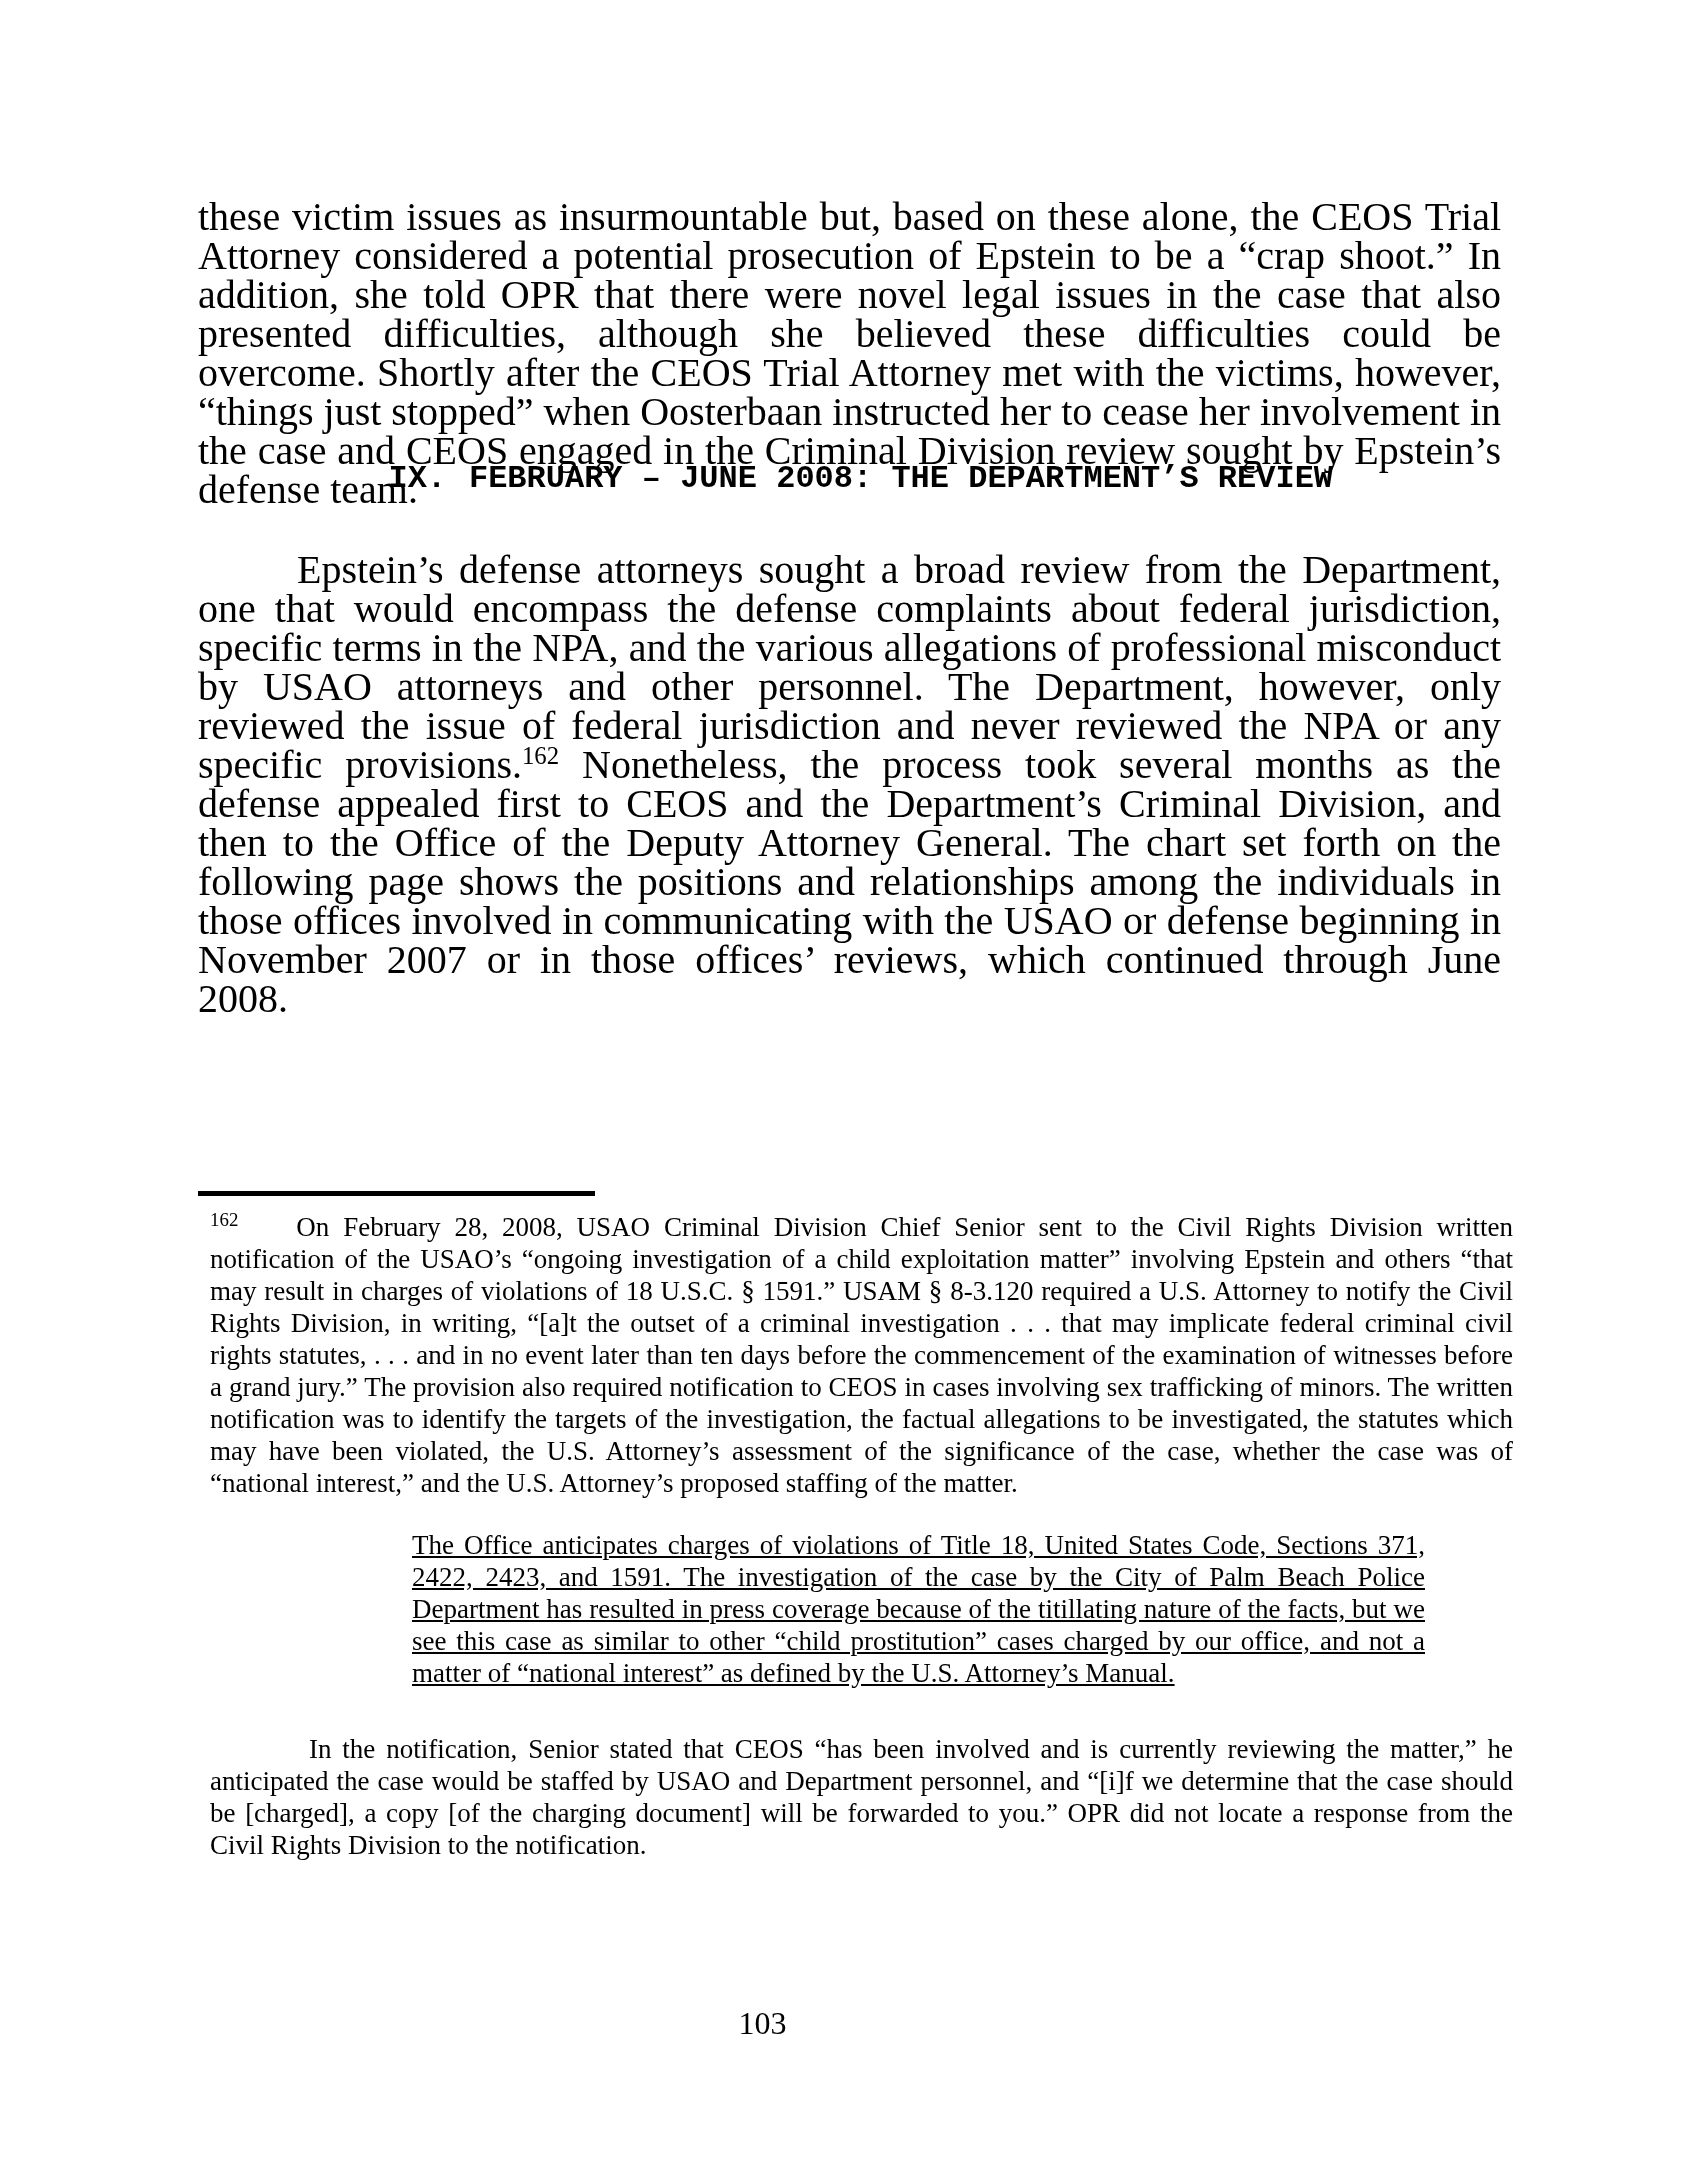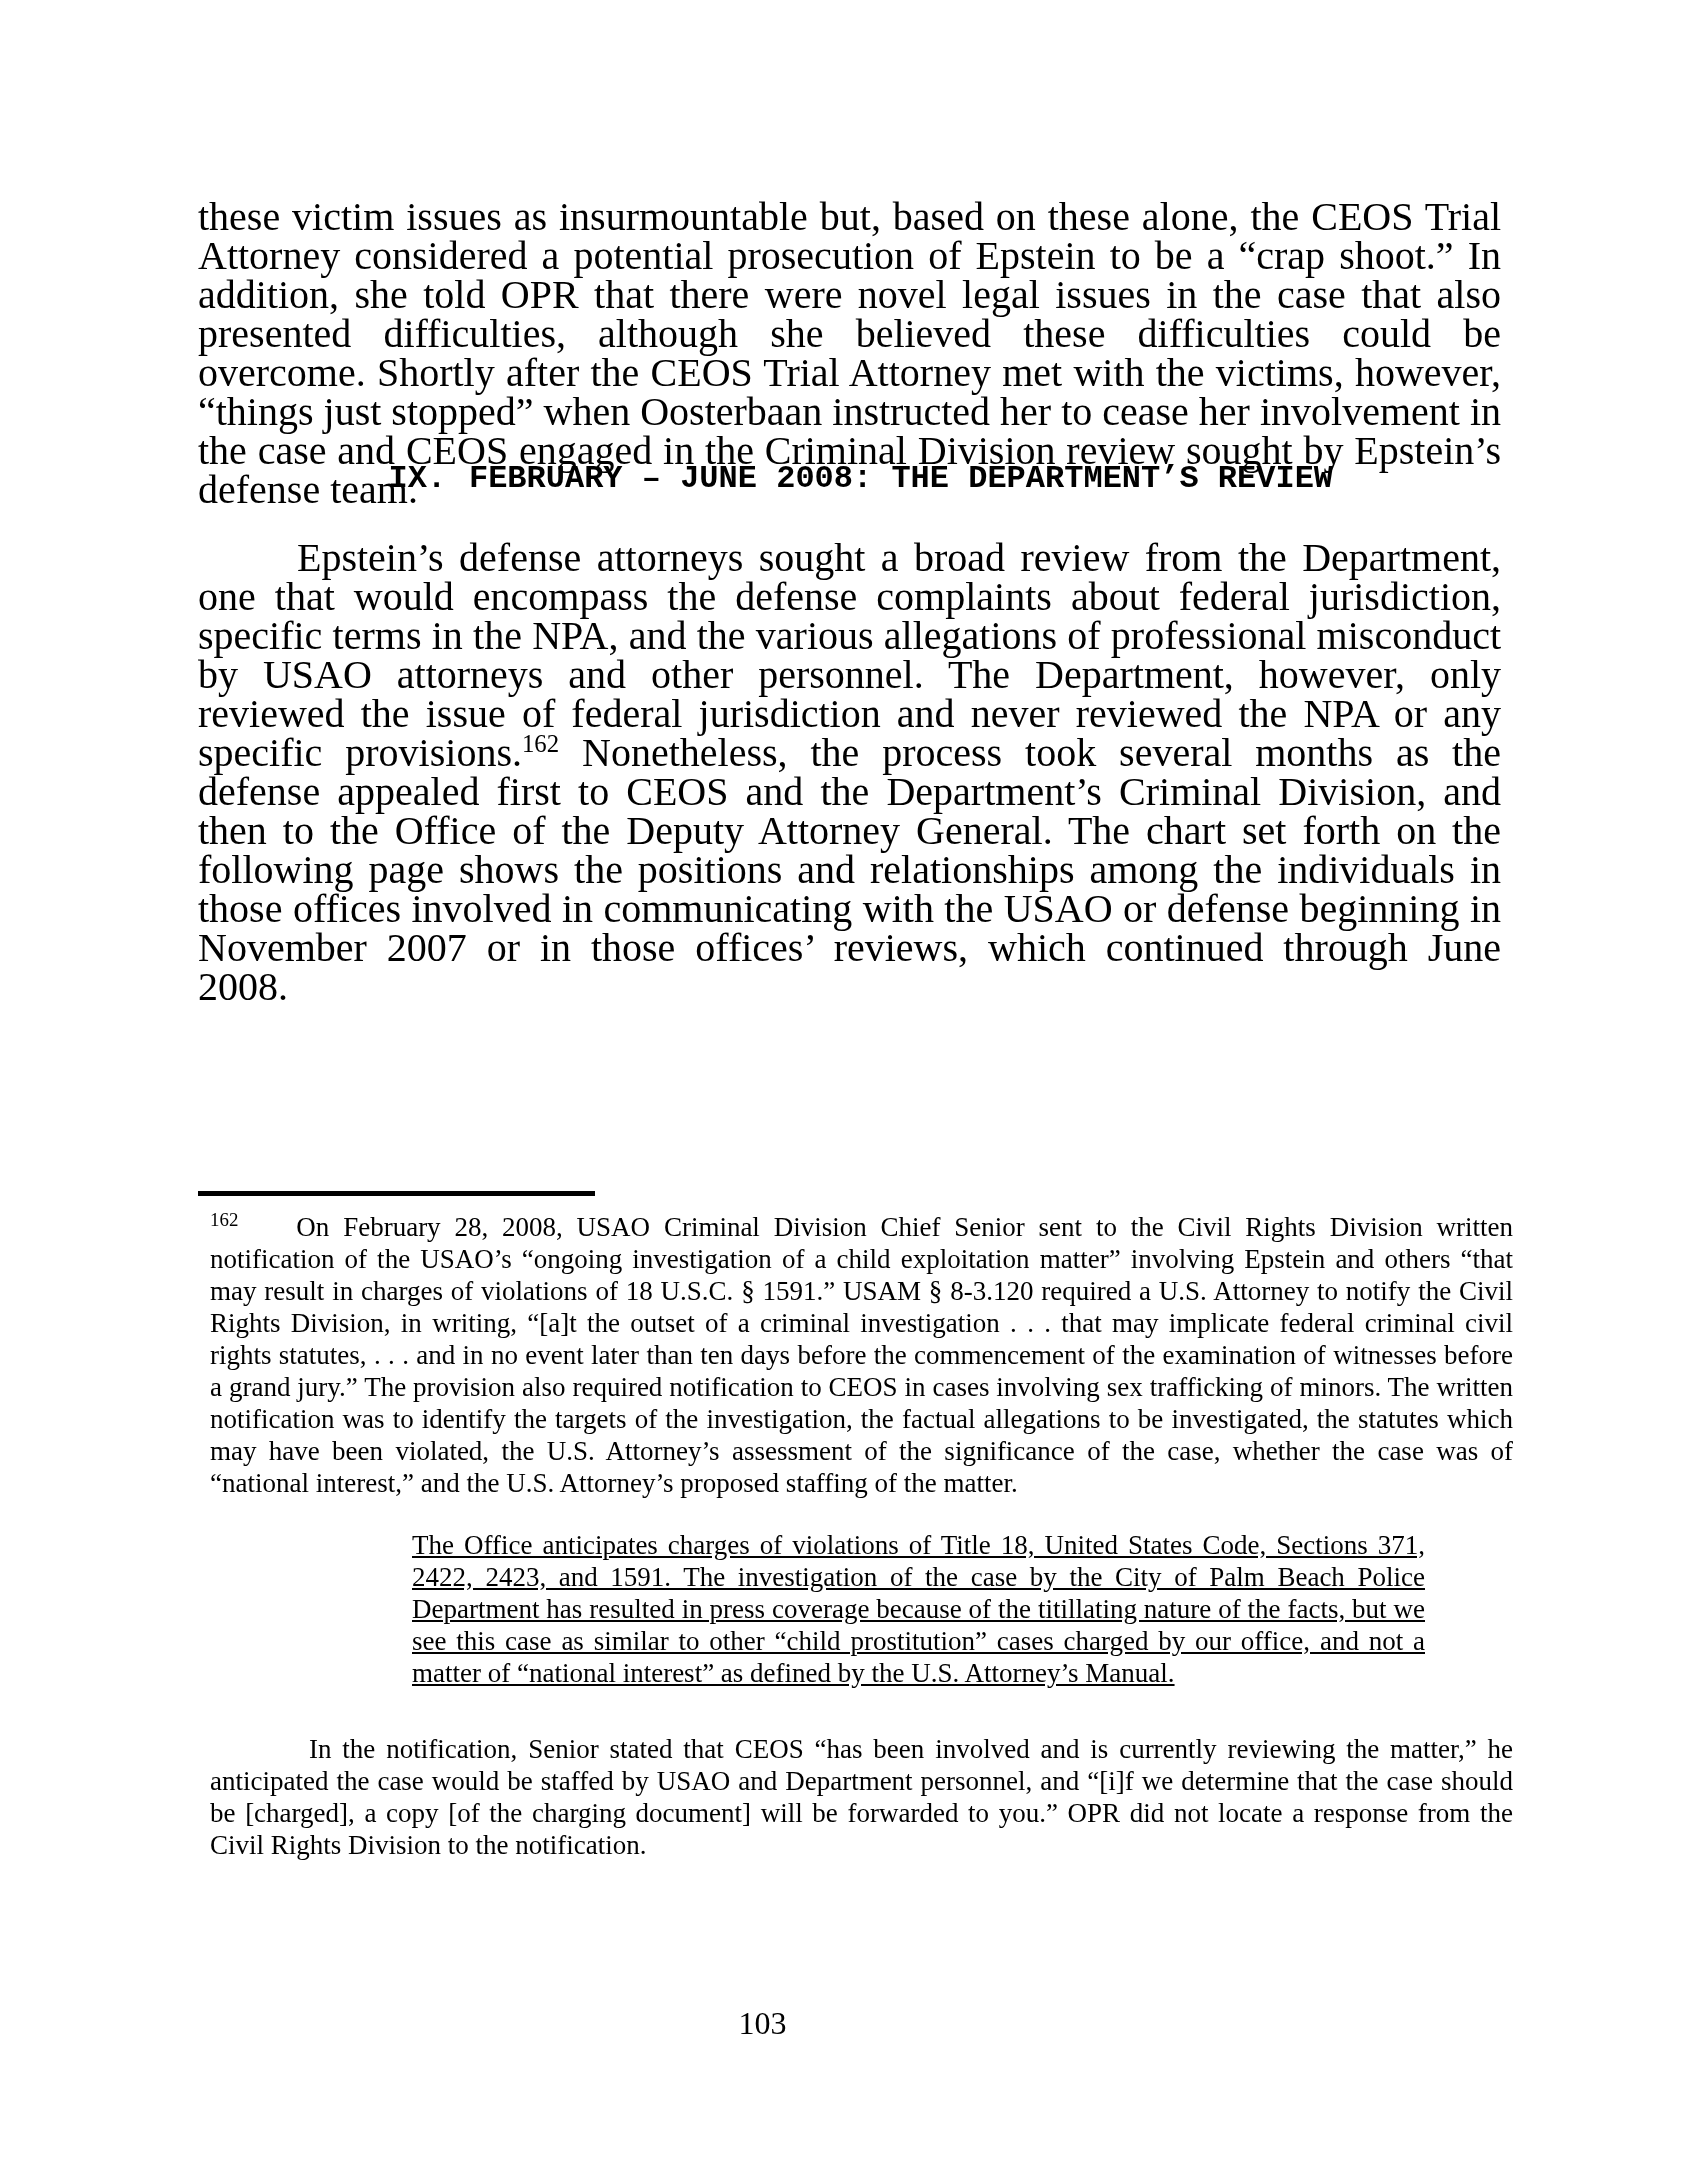--- a/index.html
+++ b/index.html
@@ -26,21 +26,21 @@
     left: 198px;
     top: 459px;
     width: 1303px;
     font-size: 32px;
     line-height: 39px;
     font-weight: bold;
     text-align: center;
     font-family: Liberation Mono, monospace;
   }
   .heading .h-num { display: inline-block; width: 103px; }
-  .para2 { top: 538px; text-indent: 99px; }
+  .para2 { top: 550px; text-indent: 99px; }
   .fn-ref {
     vertical-align: super;
     font-size: 0.62em;
     line-height: 0;
   }
   .fn-separator {
     position: absolute;
     left: 198px;
     top: 1191px;
     width: 397px;

